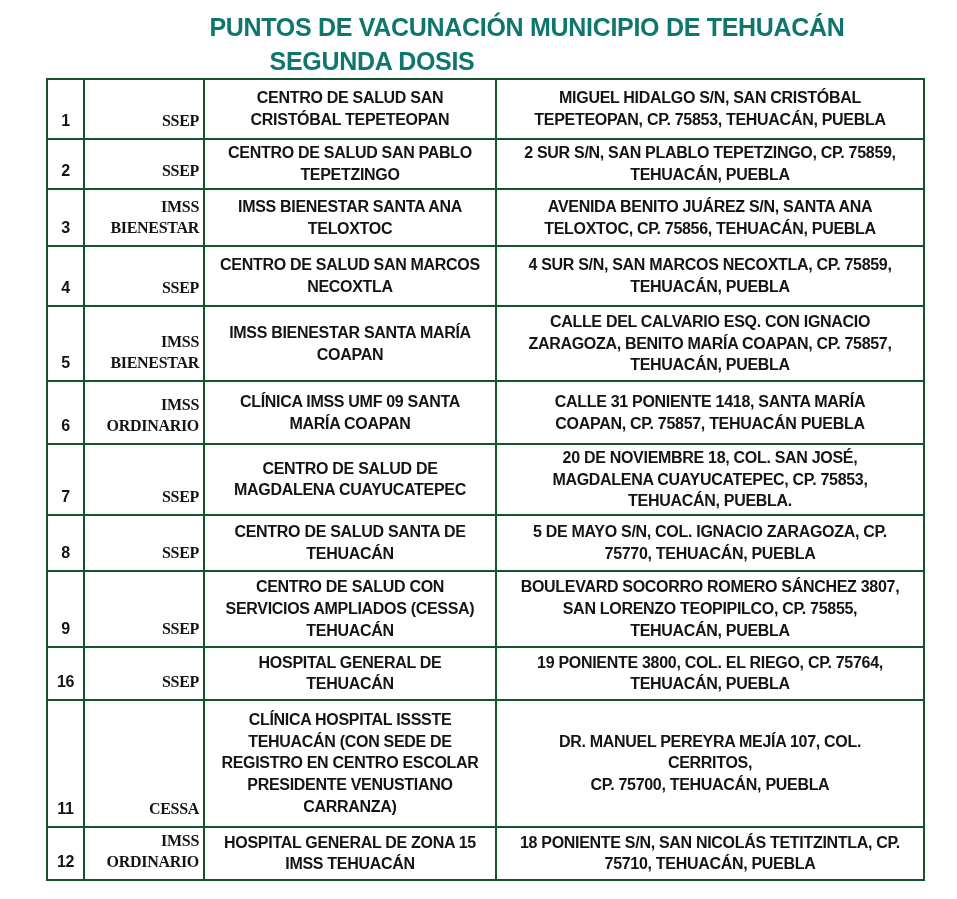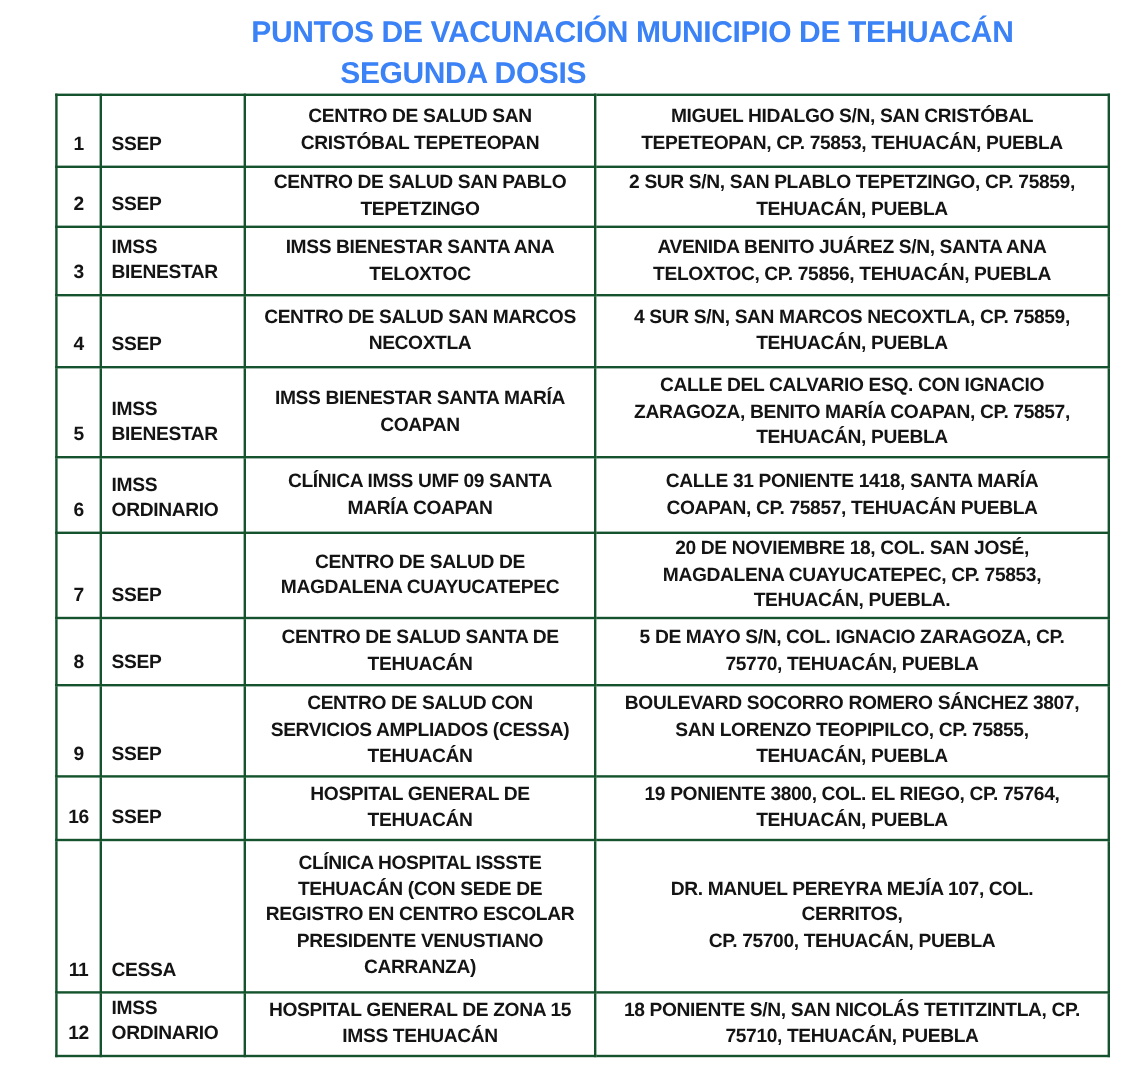--- a/index.html
+++ b/index.html
@@ -15,24 +15,24 @@
     overflow: hidden;
     position: relative;
   }
   .title-line1, .title-line2 {
     position: absolute;
     transform: translateX(-50%);
     font-size: 25px;
     font-weight: bold;
     letter-spacing: -0.3px;
     white-space: nowrap;
-    color: #3b82f6;
+    color: #0f766e;
   }
   .title-line1 { top: 13px; left: 527px; }
-  .title-line2 { top: 47px; left: 386px; }
+  .title-line2 { top: 47px; left: 372px; }
 
   .table-wrap {
     position: absolute;
     left: 46px;
     top: 78px;
   }
   table.vac-table {
     border-collapse: collapse;
     table-layout: fixed;
     width: 877px;
@@ -44,24 +44,25 @@
     letter-spacing: -0.3px;
     line-height: 1.35;
     overflow: hidden;
   }
   td.num {
     text-align: center;
     vertical-align: bottom;
     padding: 2px 2px 6px 2px;
   }
   td.inst {
-    text-align: left;
+    text-align: right;
     vertical-align: bottom;
     padding: 2px 4px 6px 8px;
     white-space: pre-line;
+    font-family: Liberation Serif, serif;
   }
   td.name {
     text-align: center;
     vertical-align: middle;
     padding: 2px 6px;
     white-space: pre-line;
   }
   td.addr {
     text-align: center;
     vertical-align: middle;

